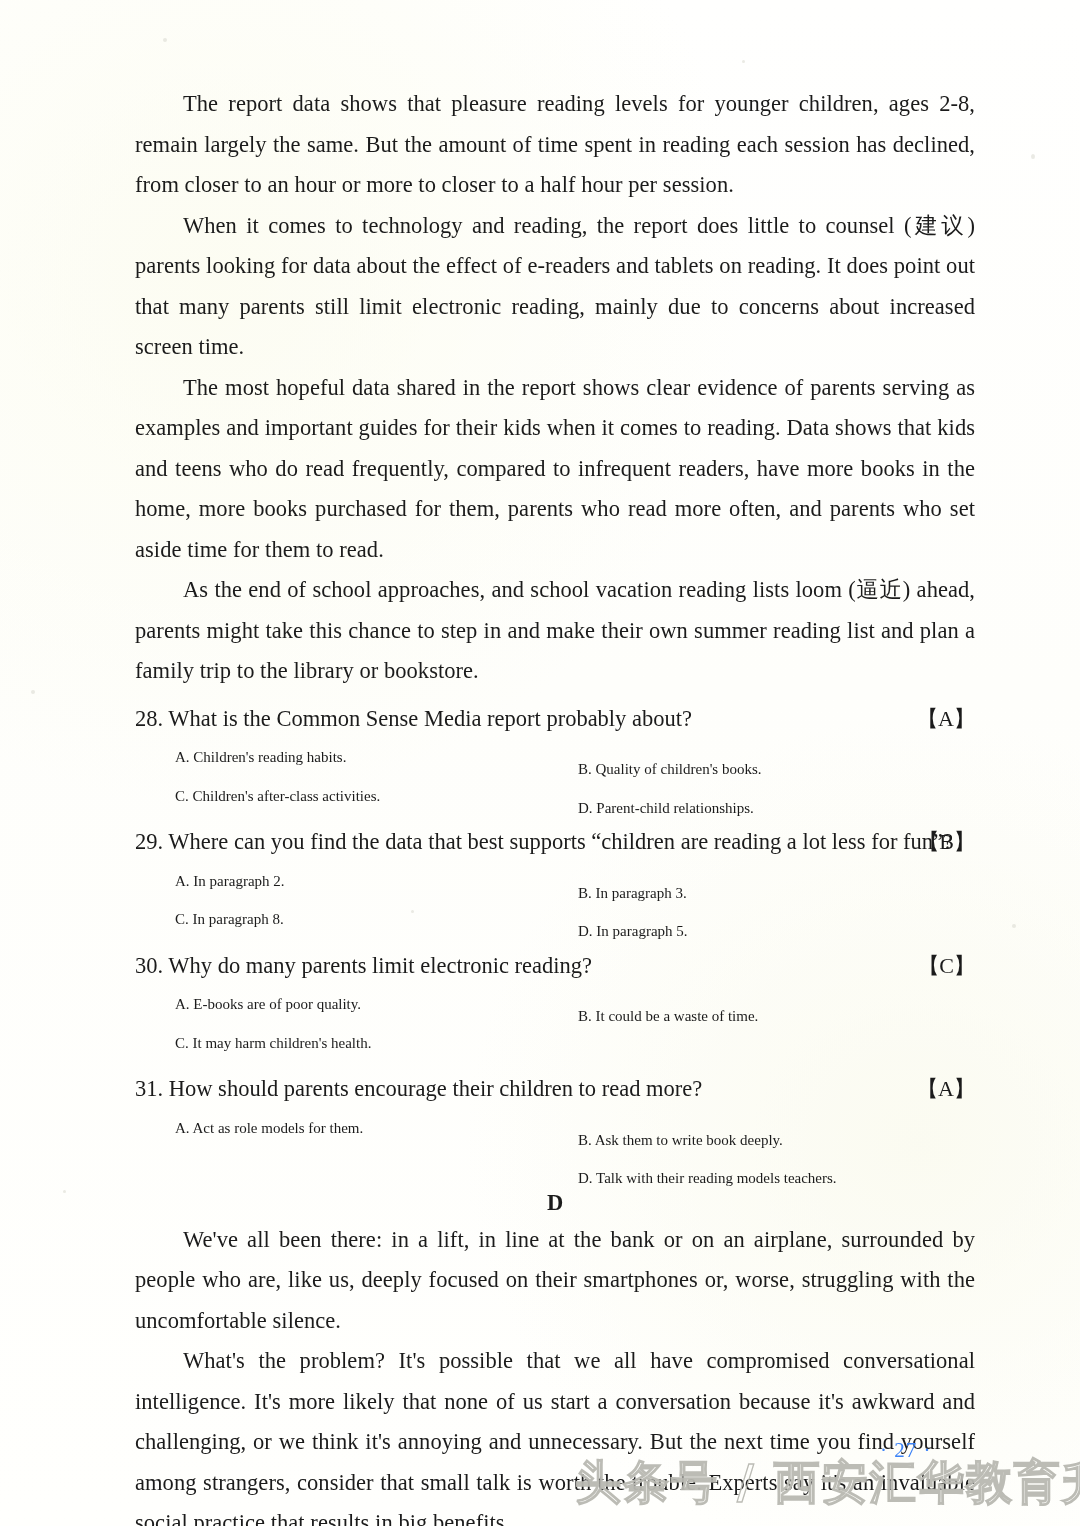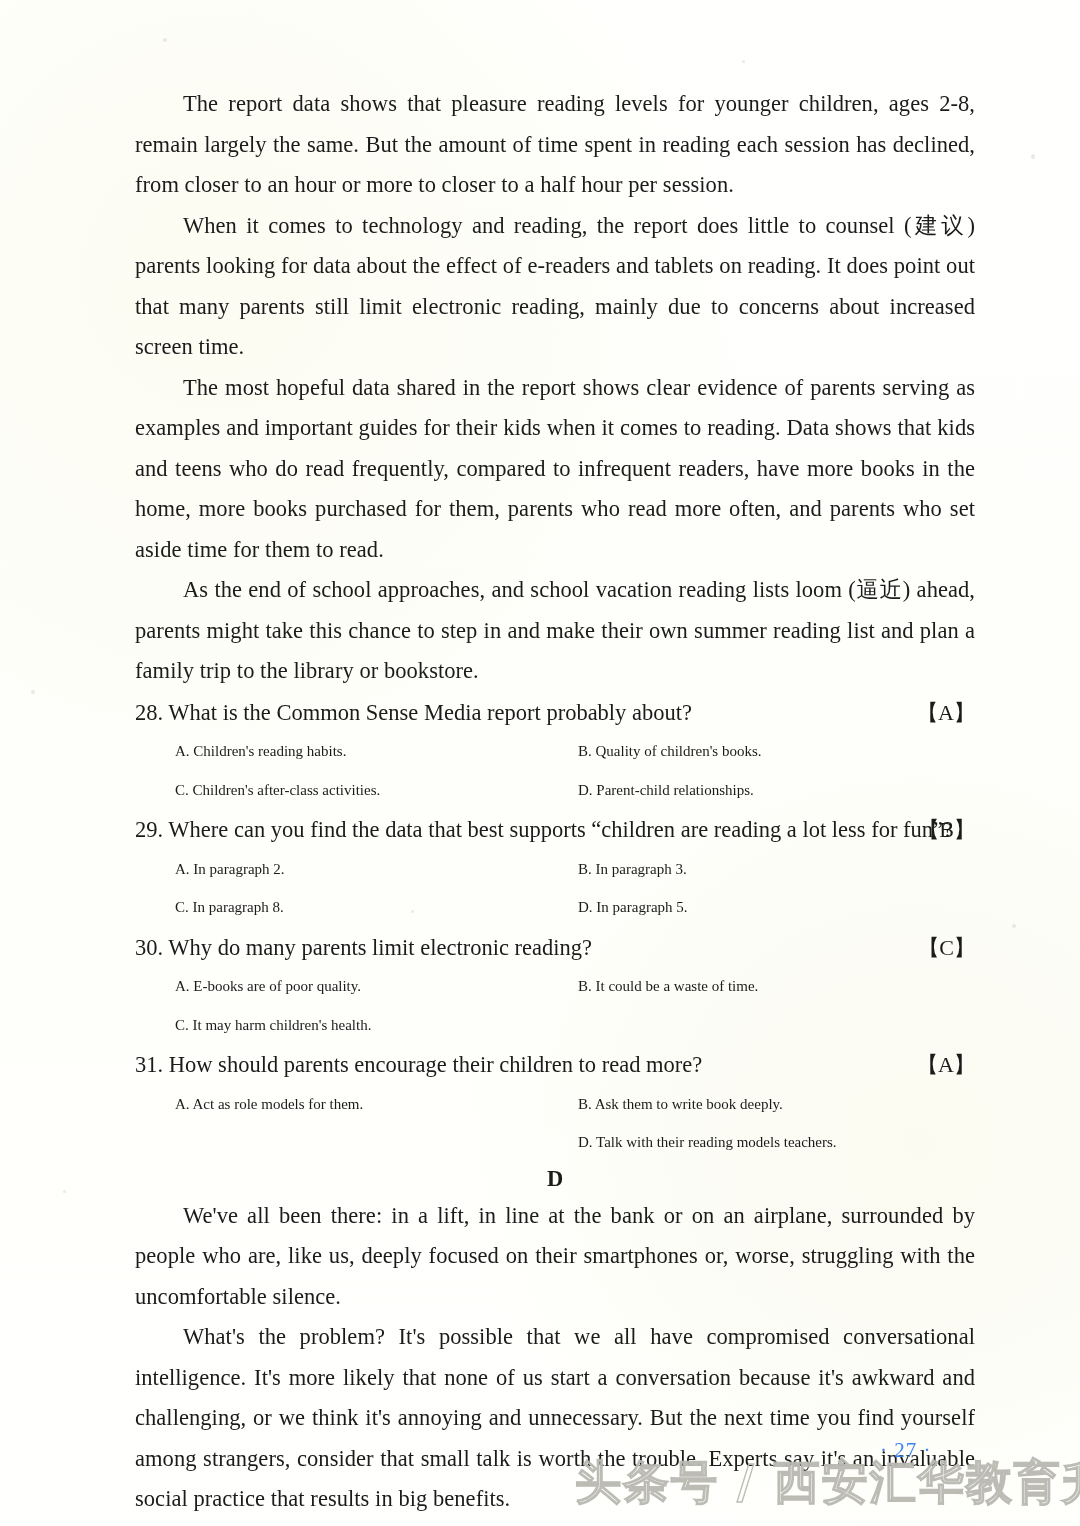--- a/index.html
+++ b/index.html
@@ -48,21 +48,21 @@
     text-indent: 48px;
     font-size: 22.5px;
     line-height: 40.5px;
     letter-spacing: 0.05px;
   }
   p.para.last-line-natural {
     text-align-last: left;
   }
 
   
-  .question-block { margin-top: 2px; }
+  .question-block { margin-top: 8px; }
 
   .q-row {
     position: relative;
     font-size: 22.5px;
     line-height: 38.5px;
     white-space: nowrap;
   }
   .q-stem {
     display: inline-block;
   }
@@ -82,21 +82,21 @@
   }
   .opt-a {
     position: absolute;
     left: 40px;
     top: 0;
     white-space: nowrap;
   }
   .opt-b {
     position: absolute;
     left: 443px;
-    top: 0;
+    top: 12px;
     white-space: nowrap;
   }
 
   .section-letter {
     text-align: center;
     font-weight: bold;
     font-size: 22.5px;
     line-height: 30px;
     margin-top: 2px;
     margin-bottom: 2px;

